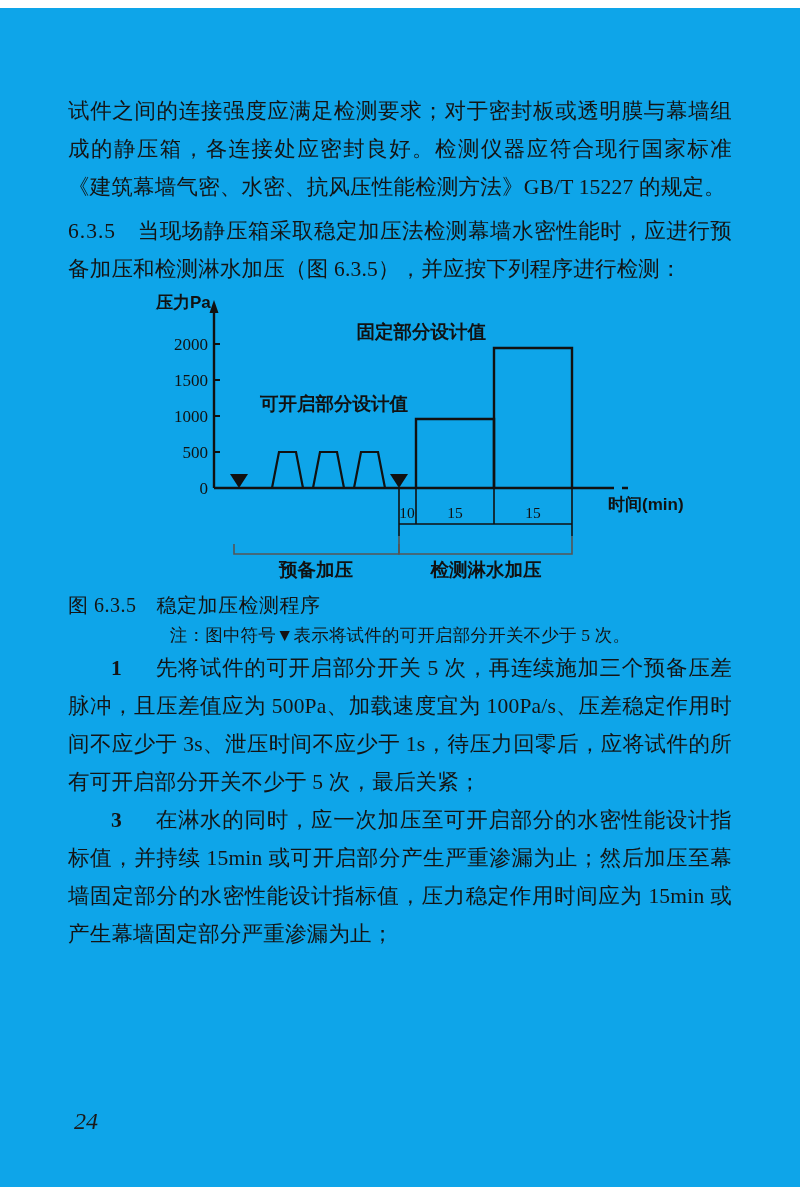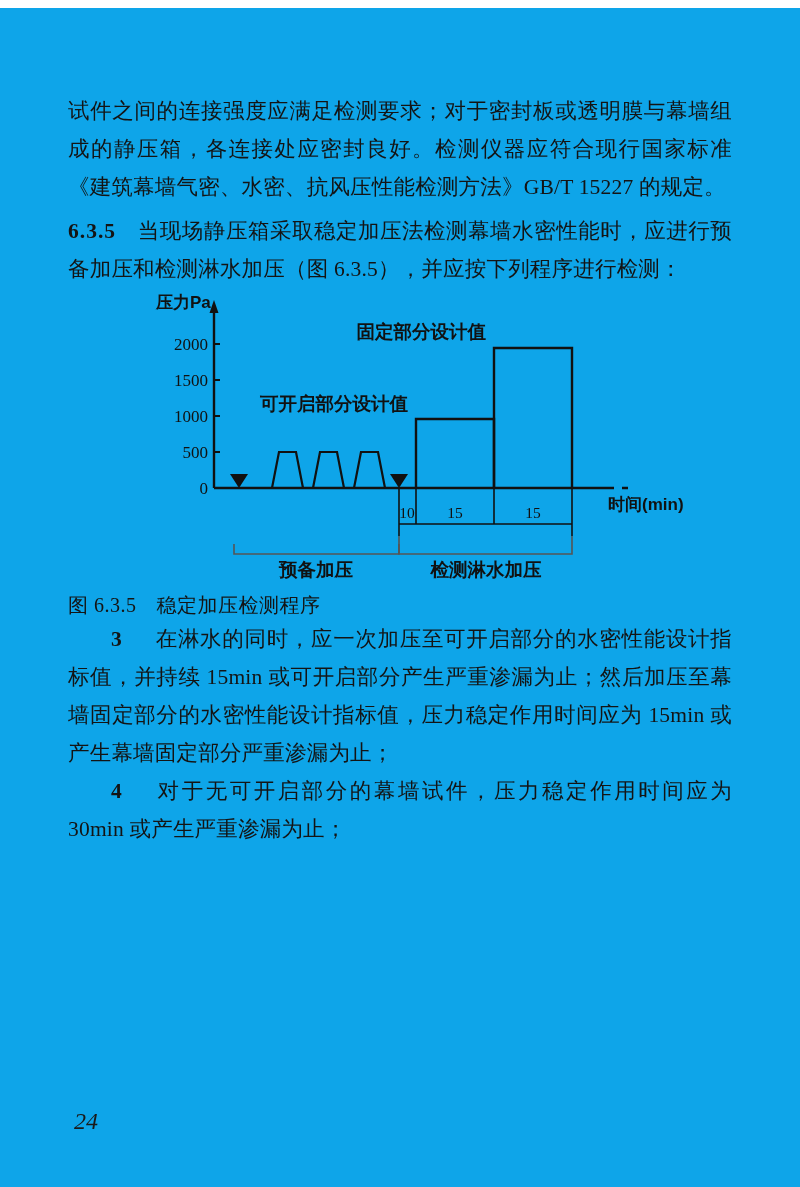--- a/index.html
+++ b/index.html
@@ -37,21 +37,21 @@
     line-height: 38px;
     text-align: justify;
     text-justify: inter-character;
     letter-spacing: 0.2px;
     color: #141414;
   }
 
   p.indent-2 { text-indent: 2em; }
 
   .clause-num {
-    font-weight: bold;
+    font-weight: normal;
     letter-spacing: 1px;
   }
 
   .item-num {
     font-weight: bold;
     padding-right: 0.55em;
   }
 
   .lead-gap { display: inline-block; width: 1.0em; }
 
@@ -170,23 +170,24 @@
           <path d="M 166,256 L 166,266 L 331,266 L 331,256"></path>
           <path d="M 331,248 L 331,266 L 504,266 L 504,248"></path>
         </g>
         <text class="cn-label" x="248" y="288" text-anchor="middle">预备加压</text>
         <text class="cn-label" x="418" y="288" text-anchor="middle">检测淋水加压</text>
       </svg>
     </div>
 
     <p class="fig-caption"><span>图 6.3.5</span><span class="lead-gap"></span><span>稳定加压检测程序</span></p>
 
+    <p class="fig-note">注：图中符号▼表示将试件的可开启部分开关不少于 5 次。</p>
 
+    <p class="body-text indent-2 after-fig"><span class="item-num">1</span><span class="lead-gap"></span><span>先将试件的可开启部分开关 5 次，再连续施加三个预备压差脉冲，且压差值应为 500Pa、加载速度宜为 100Pa/s、压差稳定作用时间不应少于 3s、泄压时间不应少于 1s，待压力回零后，应将试件的所有可开启部分开关不少于 5 次，最后关紧；</span></p>
 
 
     <p class="body-text indent-2"><span class="item-num">3</span><span class="lead-gap"></span><span>在淋水的同时，应一次加压至可开启部分的水密性能设计指标值，并持续 15min 或可开启部分产生严重渗漏为止；然后加压至幕墙固定部分的水密性能设计指标值，压力稳定作用时间应为 15min 或产生幕墙固定部分严重渗漏为止；</span></p>
 
-    <p class="body-text indent-2"><span class="item-num">4</span><span class="lead-gap"></span><span>对于无可开启部分的幕墙试件，压力稳定作用时间应为 30min 或产生严重渗漏为止；</span></p>
 
   </div>
 
   <div class="page-number">24</div>
 </div>
 
 </body></html>

